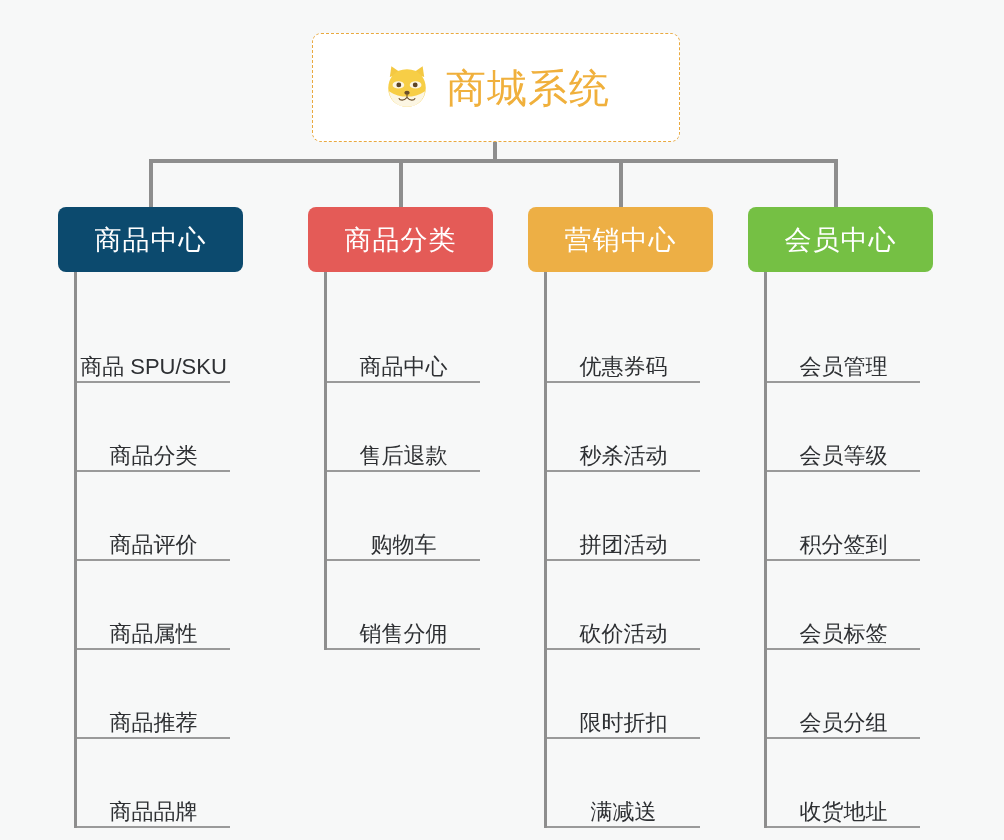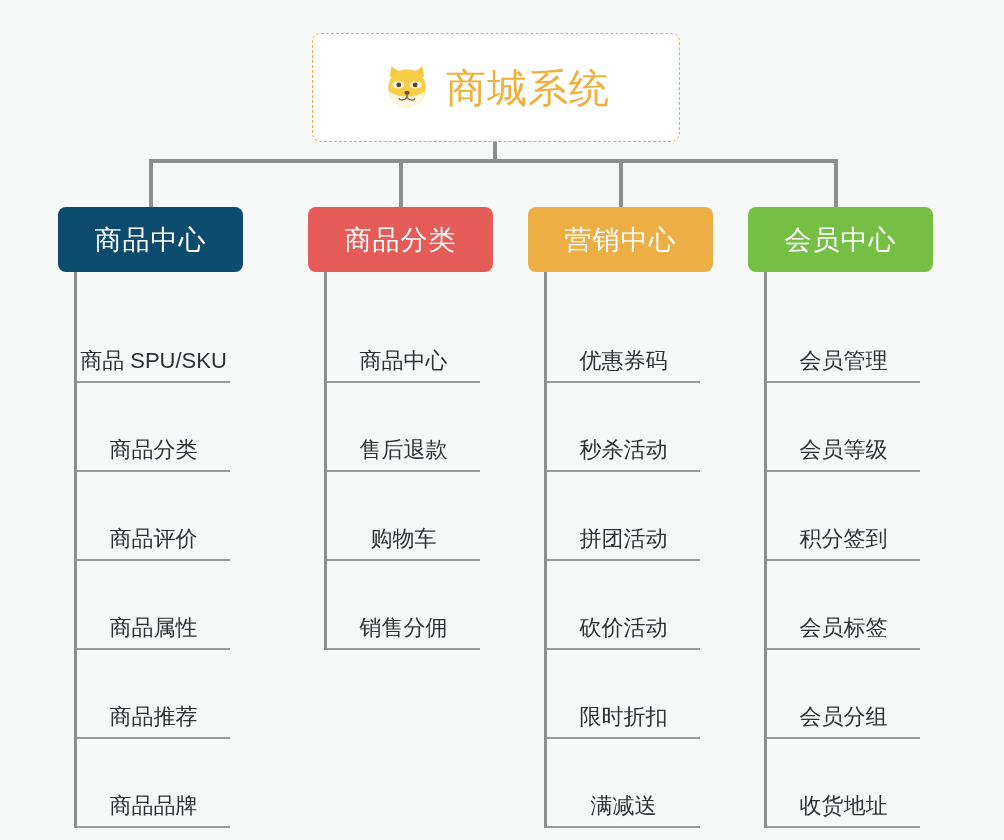--- a/index.html
+++ b/index.html
@@ -73,21 +73,21 @@
     border-left: 3px solid #8E8E8E;
   }
   .leaf-item {
     width: 153px;
     height: 89px;
     position: relative;
     border-bottom: 2px solid #9A9A9A;
     display: flex;
     align-items: flex-end;
     justify-content: center;
-    padding-bottom: 8px;
+    padding-bottom: 2px;
   }
   .leaf-item:last-child { border-bottom: 2px solid #9A9A9A; }
   .leaf-label {
     font-size: 22px;
     color: #2E3033;
     white-space: nowrap;
     line-height: 1.1;
   }
 </style>
 </head>

